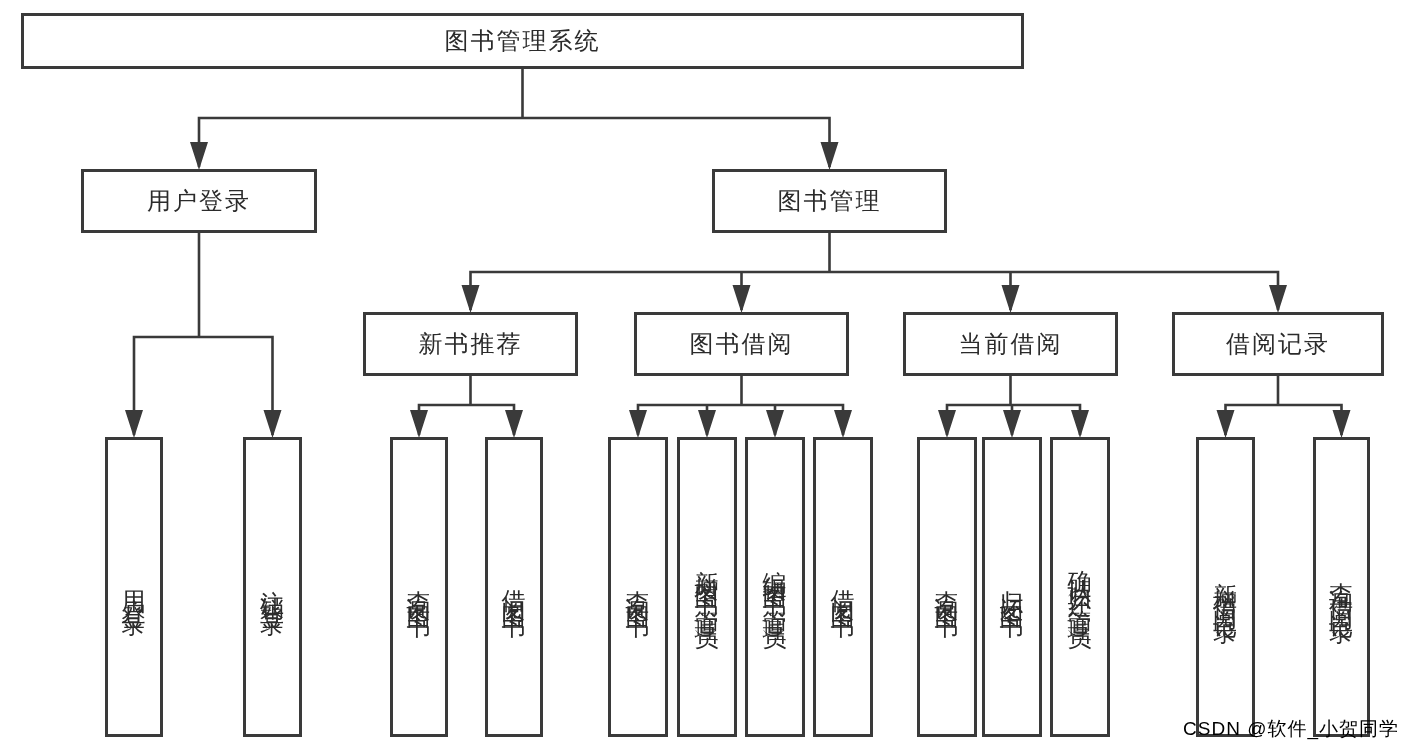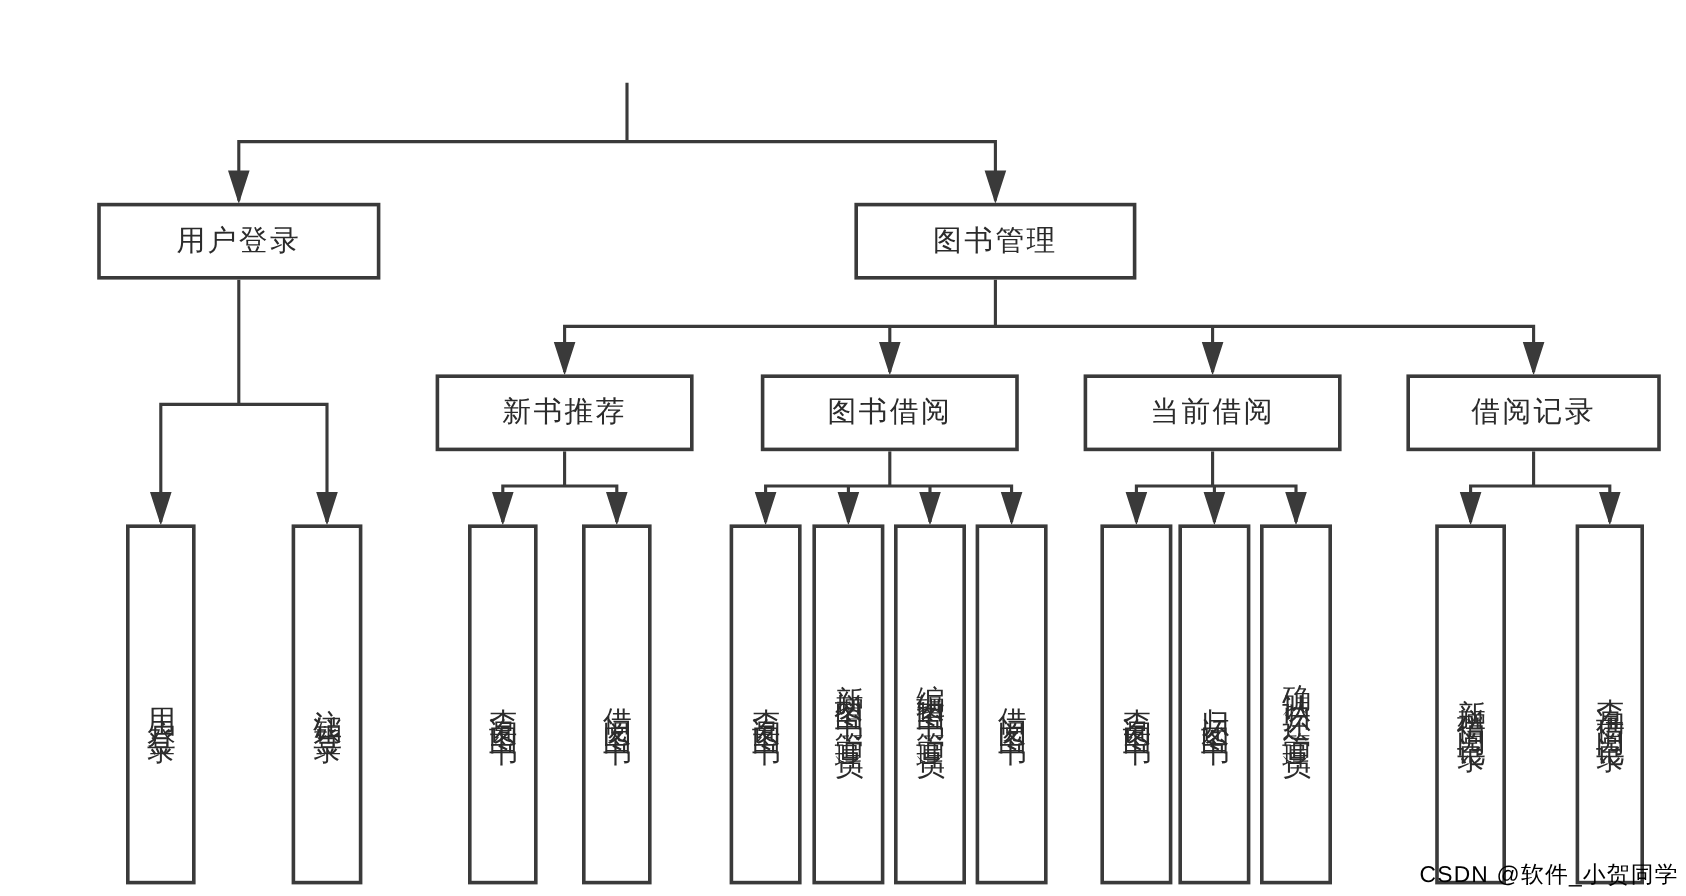--- a/index.html
+++ b/index.html
@@ -53,20 +53,21 @@
 </head>
 <body>
 
 <div class="canvas">
 
   <svg class="connectors" viewBox="0 0 1405 747" aria-hidden="true">
     <path d="M522.5 69V118M199 167V118H829.5V167M199 233V337M134 435V337H272.5V435M829.5 233V272M470.5 310V272H1278V310M741.5 272V310M1010.5 272V310M470.5 376V405M419 435V405H514V435M741.5 376V405M638 435V405H843V435M707 405V435M775 405V435M1010.5 376V405M947 435V405H1080V435M1012 405V435M1278 376V405M1225.5 435V405H1341.5V435" fill="none" stroke="#3a3a3a" stroke-width="2.6" stroke-linejoin="miter"></path>
     <path d="M199 170l-9 -28h18z M829.5 170l-9 -28h18z M470.5 313l-9 -28h18z M741.5 313l-9 -28h18z M1010.5 313l-9 -28h18z M1278 313l-9 -28h18z M134 438l-9 -28h18z M272.5 438l-9 -28h18z M419 438l-9 -28h18z M514 438l-9 -28h18z M638 438l-9 -28h18z M707 438l-9 -28h18z M775 438l-9 -28h18z M843 438l-9 -28h18z M947 438l-9 -28h18z M1012 438l-9 -28h18z M1080 438l-9 -28h18z M1225.5 438l-9 -28h18z M1341.5 438l-9 -28h18z" fill="#3a3a3a" stroke="none"></path>
   </svg>
 
+  <div class="box" style="left:21px;top:13px;width:1003px;height:56px">图书管理系统</div>
 
   <div class="box" style="left:81px;top:169px;width:236px;height:64px">用户登录</div>
   <div class="box" style="left:363px;top:312px;width:215px;height:64px">新书推荐</div>
 
   <div class="box" style="left:712px;top:169px;width:235px;height:64px">图书管理</div>
   <div class="box" style="left:903px;top:312px;width:215px;height:64px">当前借阅</div>
   <div class="box" style="left:634px;top:312px;width:215px;height:64px">图书借阅</div>
   <div class="box" style="left:1172px;top:312px;width:212px;height:64px">借阅记录</div>
 
   <div class="box v" style="left:105px;width:58px">用户登录</div>

